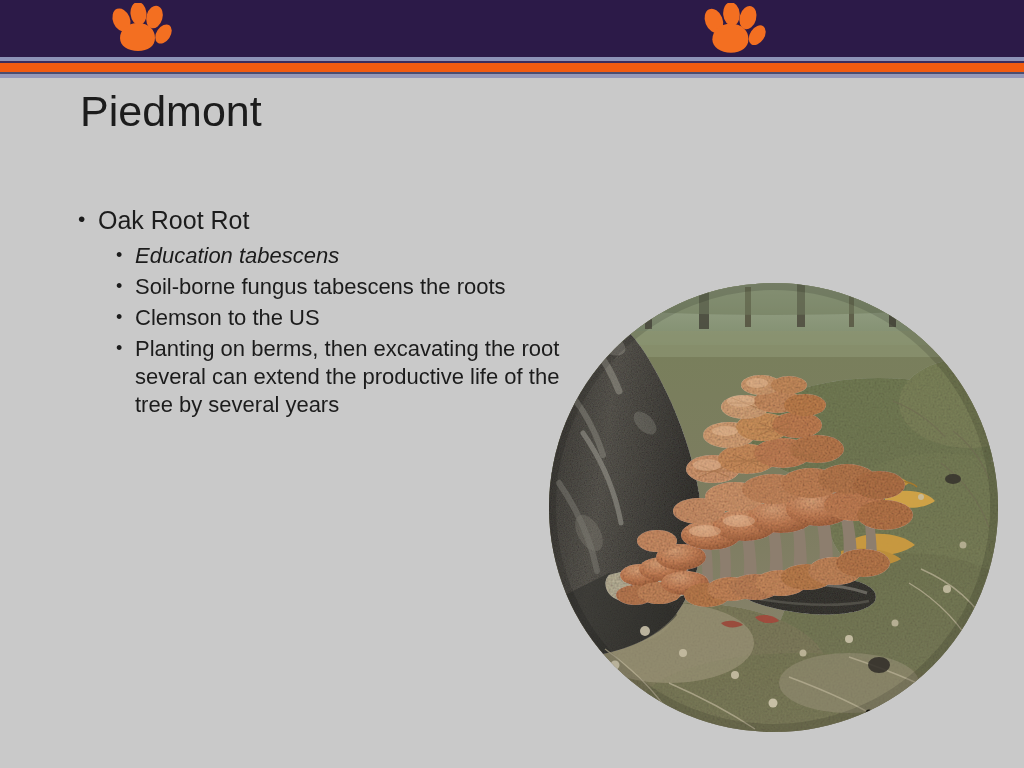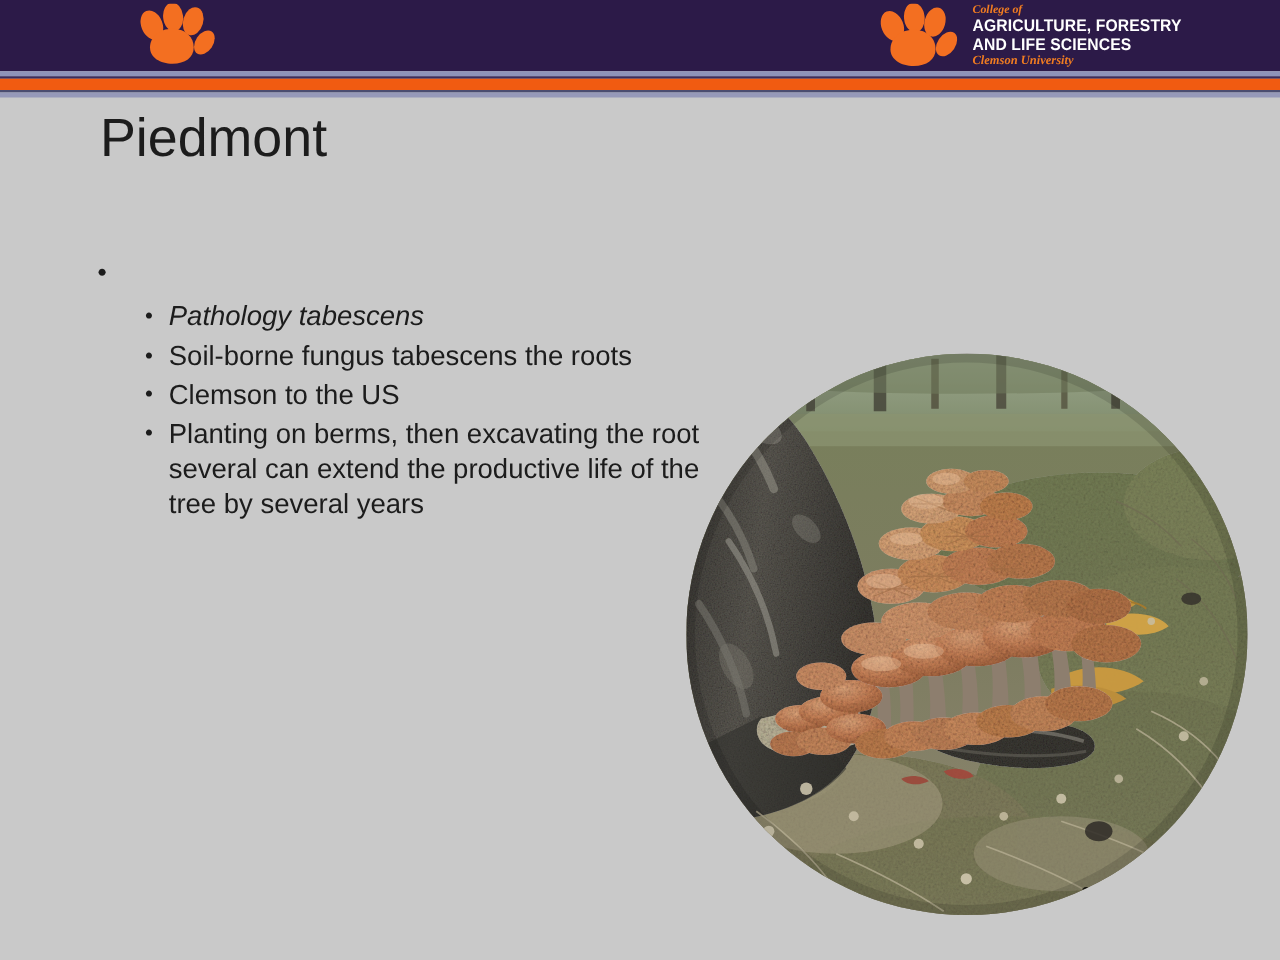--- a/index.html
+++ b/index.html
@@ -210,41 +210,36 @@
 <div class="logo logo-right">
   <svg class="paw paw-right" viewBox="0 0 64 50">
     <g fill="#f36f21">
       <ellipse cx="13.5" cy="17" rx="8.5" ry="12" transform="rotate(-22 13.5 17)"></ellipse>
       <ellipse cx="30.5" cy="10.5" rx="8" ry="11.5" transform="rotate(-6 30.5 10.5)"></ellipse>
       <ellipse cx="46.5" cy="14" rx="8" ry="11.5" transform="rotate(16 46.5 14)"></ellipse>
       <ellipse cx="55.5" cy="31" rx="7" ry="10.5" transform="rotate(34 55.5 31)"></ellipse>
       <path d="M30 20 C41 20 47 27 47 35 C47 43 40 48 30 48 C20 48 12 43 12 35 C12 27 19 20 30 20 Z"></path>
     </g>
   </svg>
-  <div class="logo-text-right">
-    <div class="brand-pre">College of</div>
-    <div class="brand-r1">AGRICULTURE, FORESTRY</div>
-    <div class="brand-r2">AND LIFE SCIENCES</div>
-    <div class="brand-rsub">Clemson  University</div>
-  </div>
 </div>
 
 <div class="slide-title">Piedmont</div>
 
 <div class="body-content">
 
   <div class="bullet-l1">
     <span class="dot">•</span>
+    <span class="txt">Oak Root Rot</span>
   </div>
 
   <div class="sub-list">
 
     <div class="bullet-l2">
       <span class="dot">•</span>
-      <span class="txt italic">Pathology tabescens</span>
+      <span class="txt italic">Education tabescens</span>
     </div>
 
     <div class="bullet-l2">
       <span class="dot">•</span>
       <span class="txt">Soil-borne fungus tabescens the roots</span>
     </div>
 
     <div class="bullet-l2">
       <span class="dot">•</span>
       <span class="txt">Clemson to the US</span>

